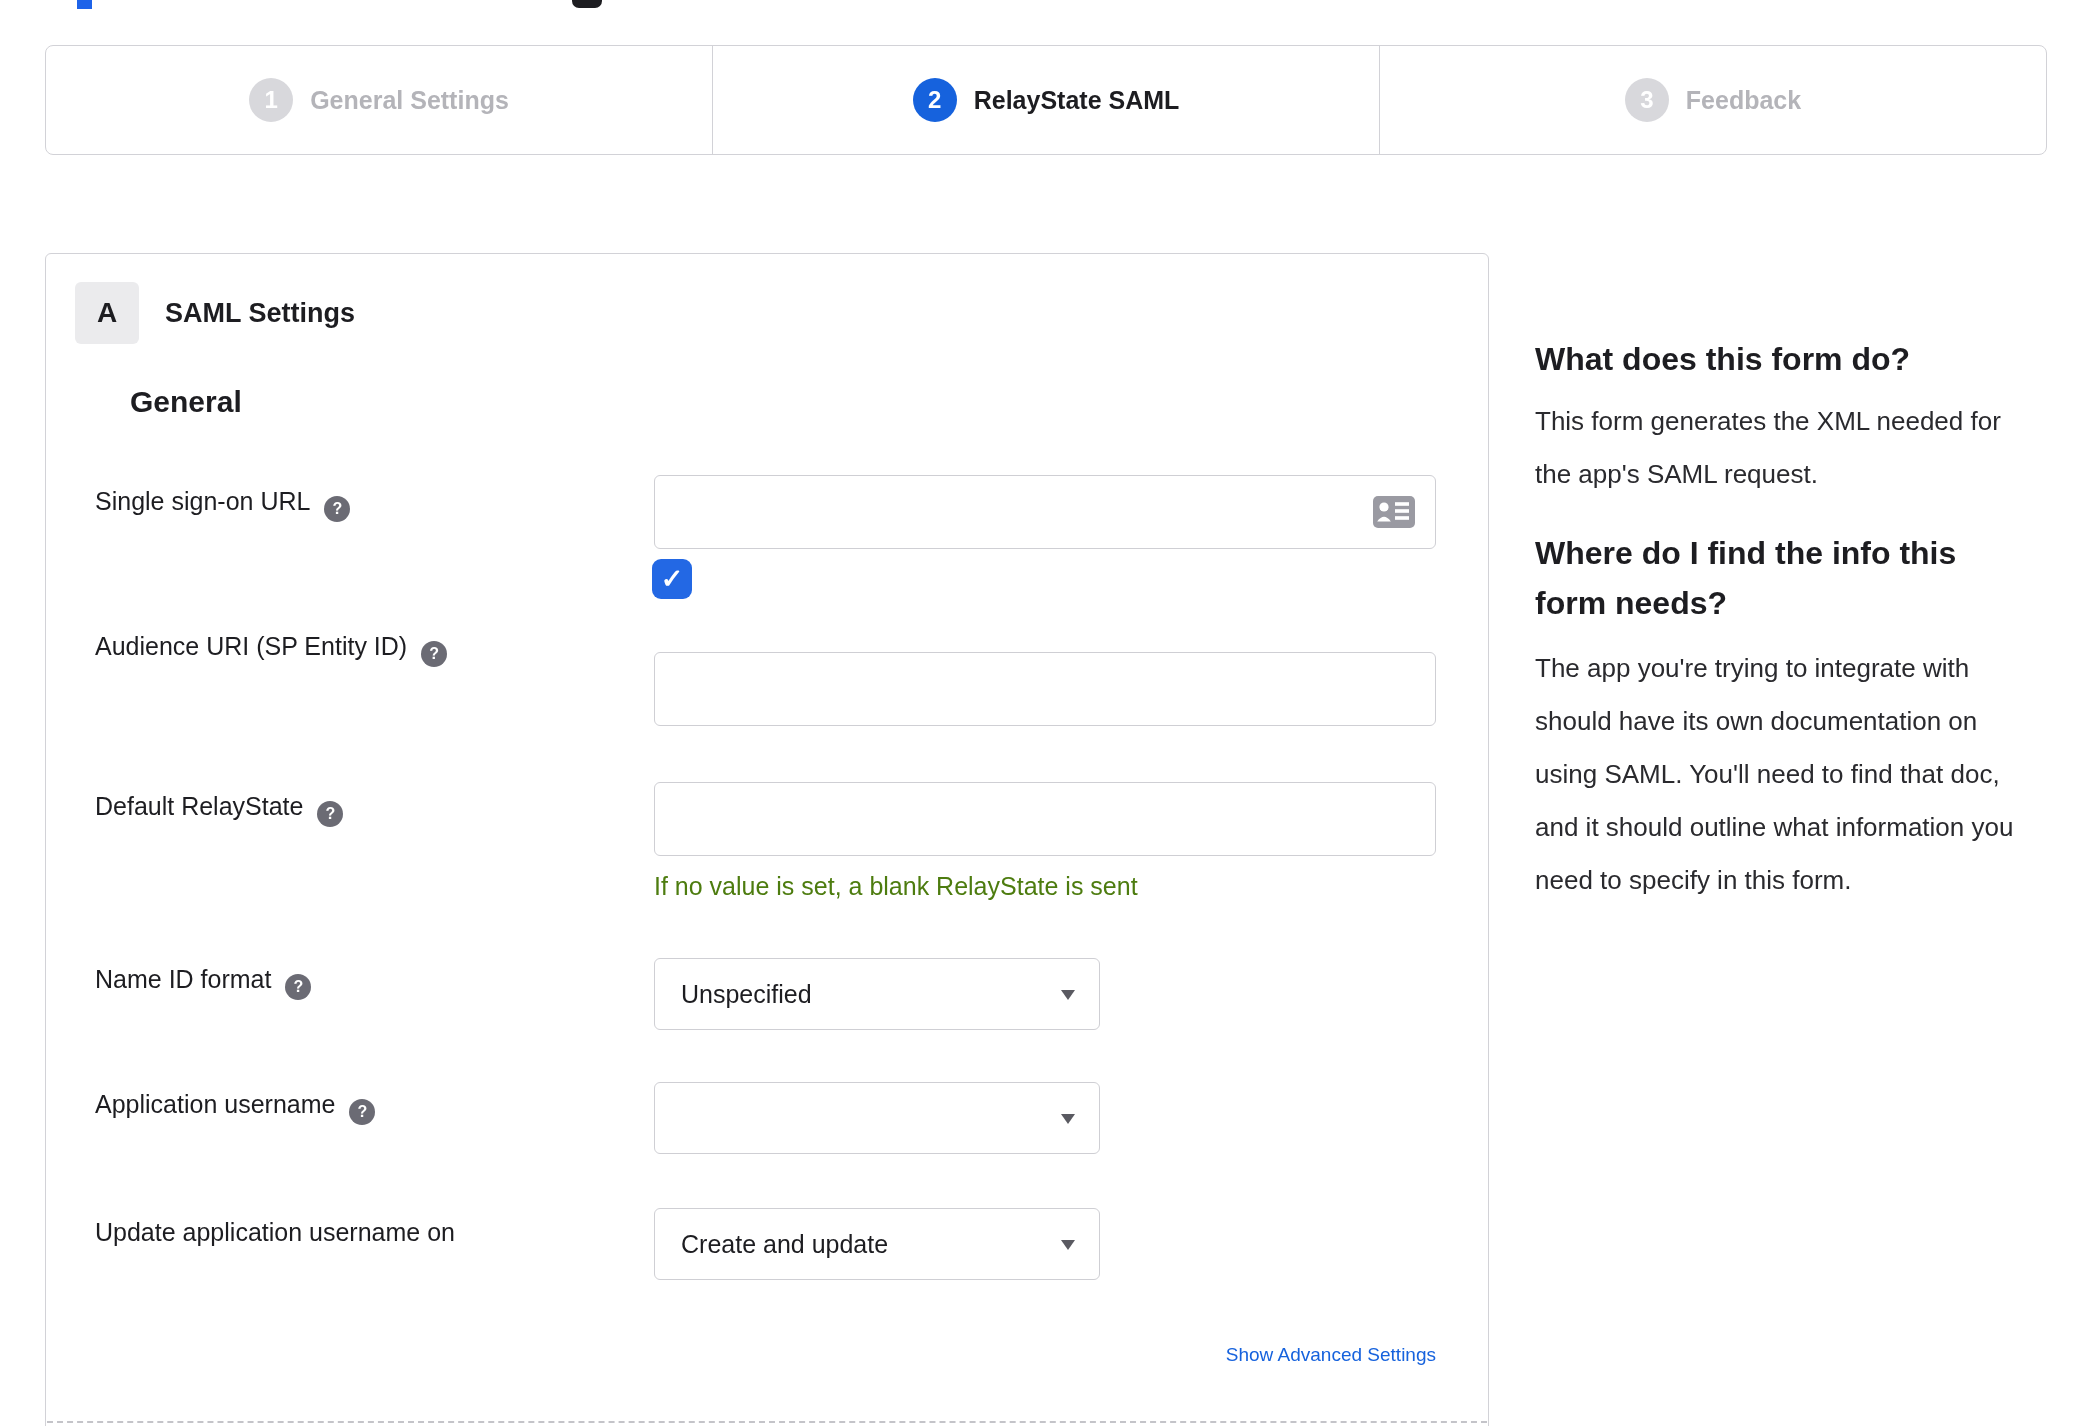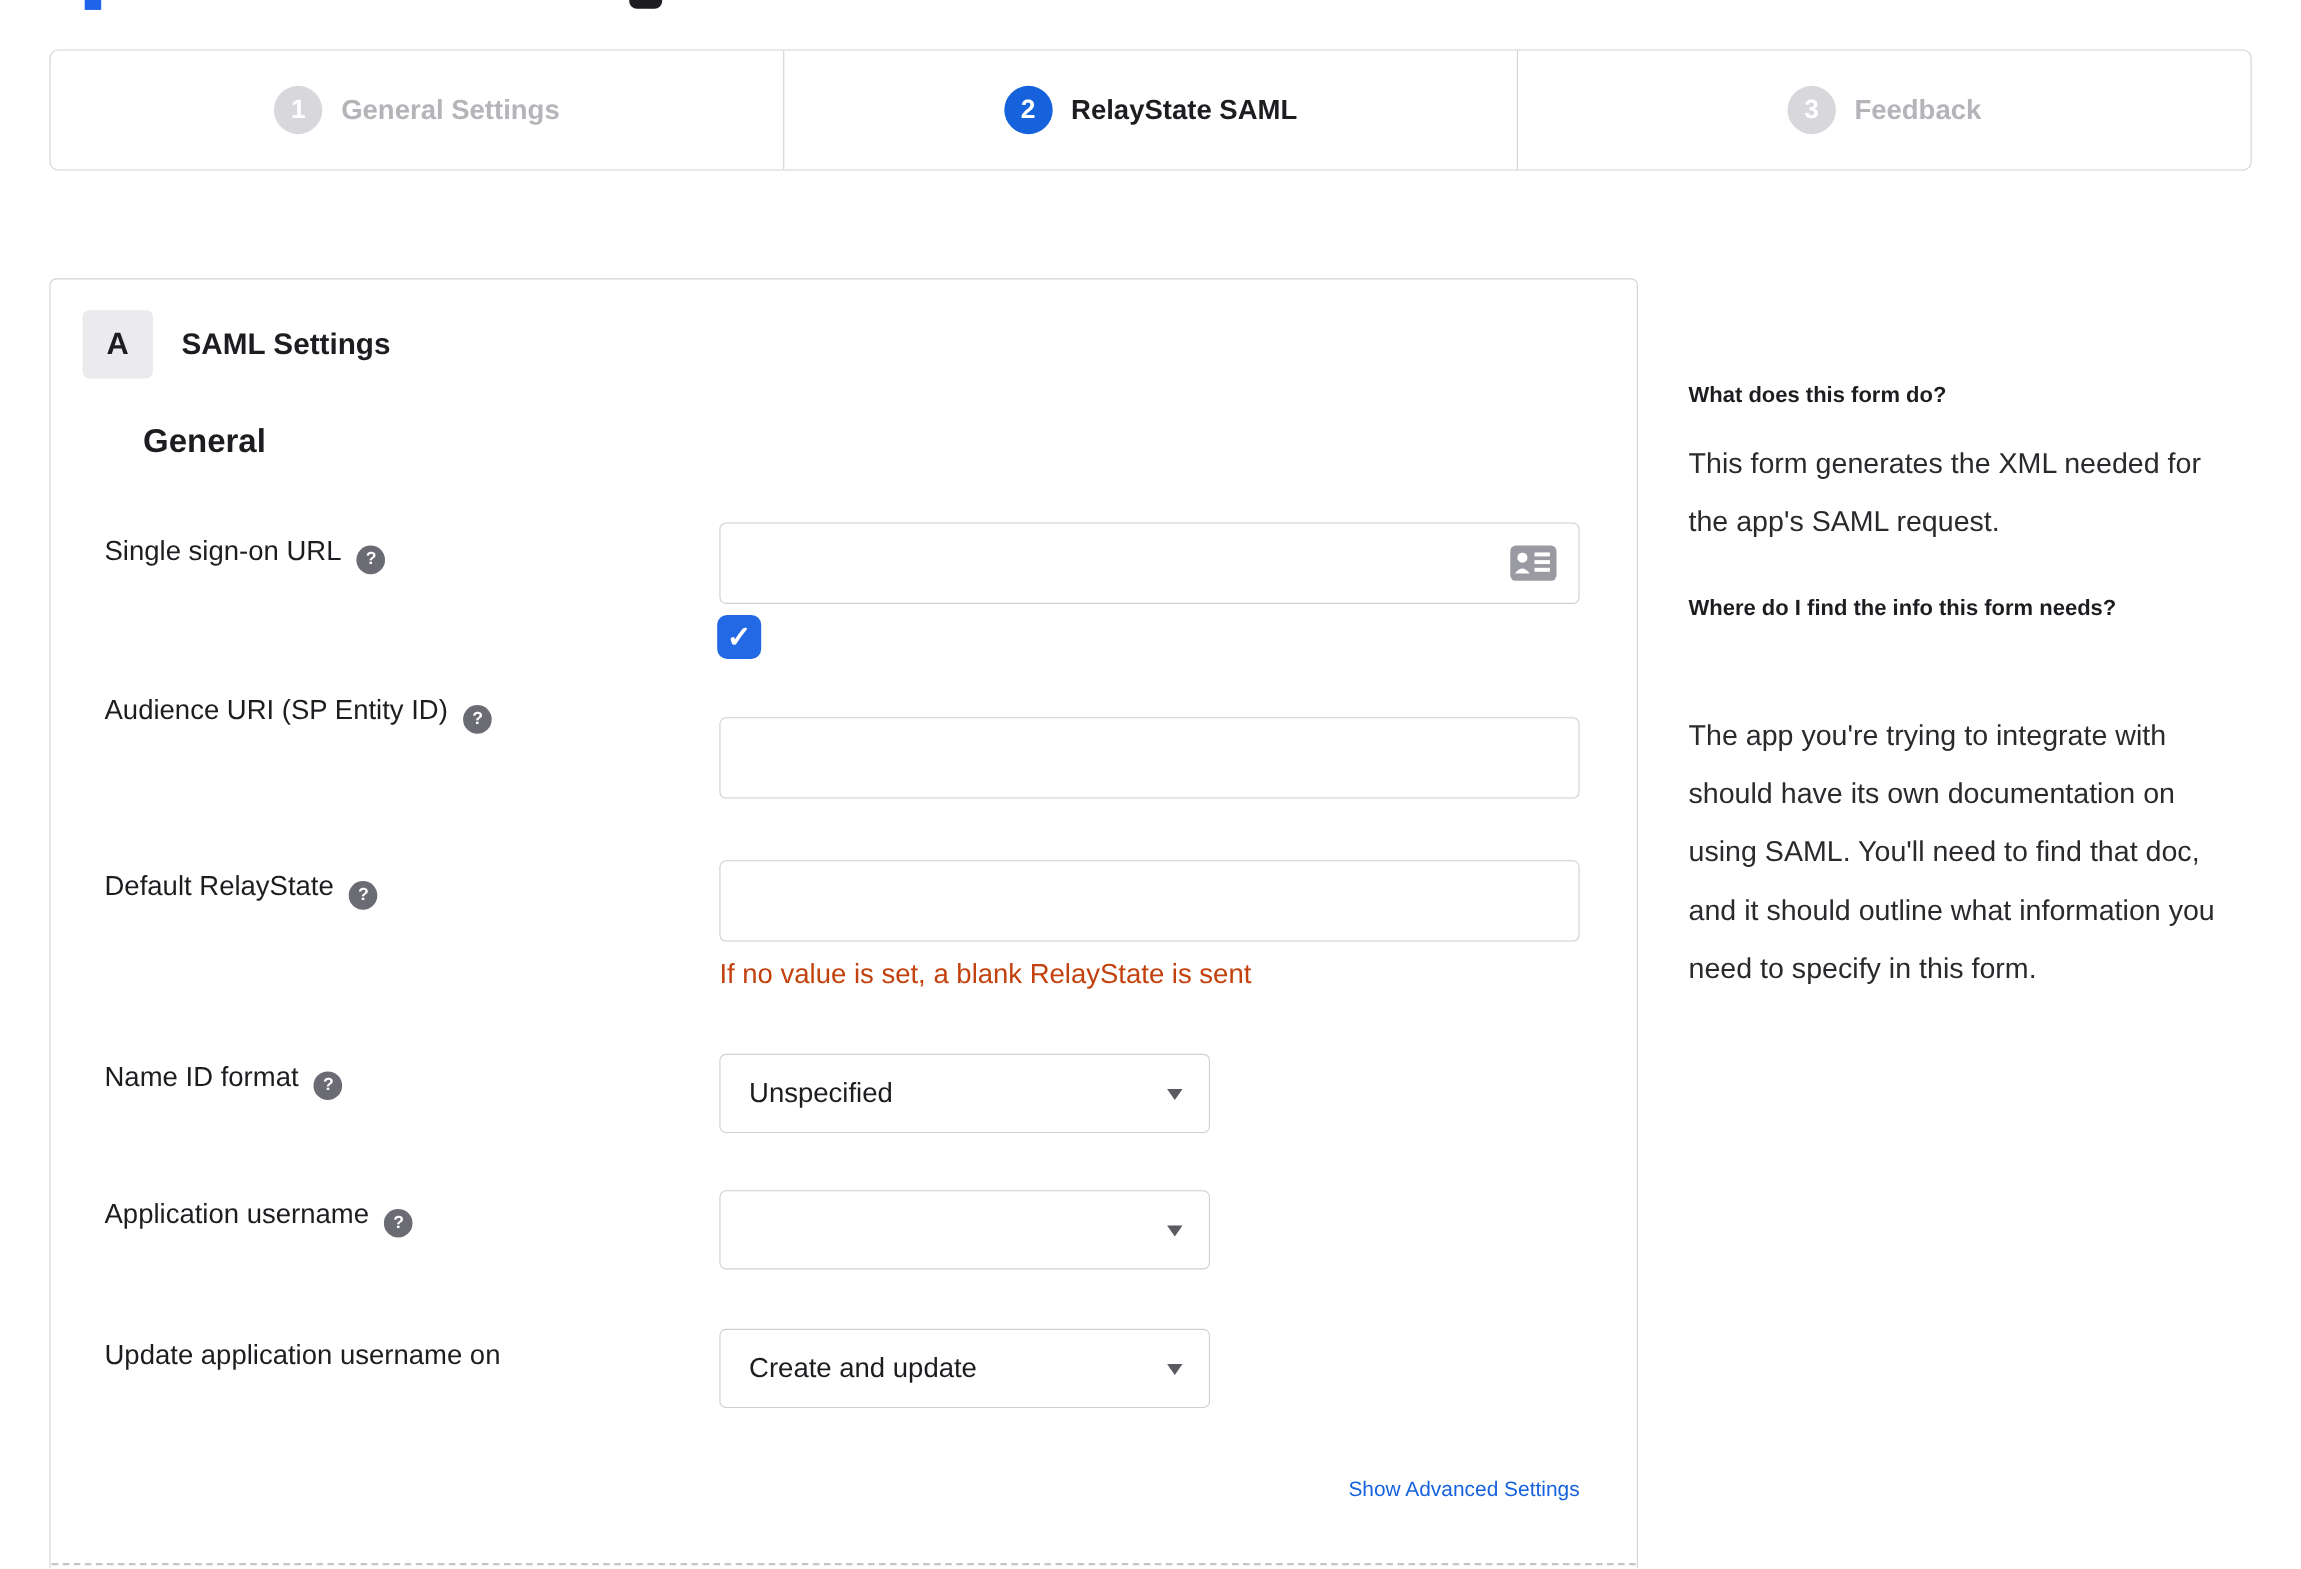--- a/index.html
+++ b/index.html
@@ -42,35 +42,35 @@
   .text-input { position:absolute; left:654px; width:782px; height:74px; border:1px solid #cfcfd4;
                 border-radius:6px; background:#fff; font-family:"Liberation Sans",sans-serif;
                 font-size:25px; padding:0 70px 0 24px; color:#1d1d21; outline:none; }
   .input-icon { position:absolute; left:1372px; width:44px; height:34px; }
 
   .checkbox { position:absolute; left:652px; top:559px; width:40px; height:40px; background:#2368e4;
               border-radius:9px; display:flex; align-items:center; justify-content:center;
               color:#fff; font-size:27px; font-weight:bold; cursor:pointer; }
   .checkbox-label { position:absolute; left:712px; top:565px; font-size:25px; color:#1d1d21; }
 
-  .hint { position:absolute; left:654px; top:872px; font-size:25px; color:#c2410c; }
+  .hint { position:absolute; left:654px; top:872px; font-size:25px; color:#4d7c0f; }
 
   .select { position:absolute; left:654px; width:446px; height:72px; border:1px solid #cfcfd4;
             border-radius:6px; background:#fff; cursor:pointer; }
   .select-value { position:absolute; left:26px; top:0; line-height:70px; font-size:25px; color:#1d1d21; }
   .select-arrow { position:absolute; right:24px; top:31px; width:0; height:0;
                   border-left:7px solid transparent; border-right:7px solid transparent;
                   border-top:10px solid #5a5a61; }
 
   .advanced-link { position:absolute; left:654px; top:1344px; width:782px; text-align:right;
                    font-size:19px; color:#1662dd; text-decoration:none; cursor:pointer; }
 
   
   .sidebar { position:absolute; left:1535px; top:0; width:545px; }
-  .sb-title { position:absolute; font-size:20px; font-weight:bold; color:#1d1d21; line-height:50px; width:480px; }
+  .sb-title { position:absolute; font-size:32px; font-weight:bold; color:#1d1d21; line-height:50px; width:480px; }
   .sb-body  { position:absolute; font-size:26px; color:#2a2a2e; line-height:53px; }
   #sb-t1 { top:334px; }
   #sb-b1 { top:395px; width:475px; }
   #sb-t2 { top:528px; }
   #sb-b2 { top:642px; width:508px; }
 </style>
 </head>
 <body>
 
 <div id="screen">

